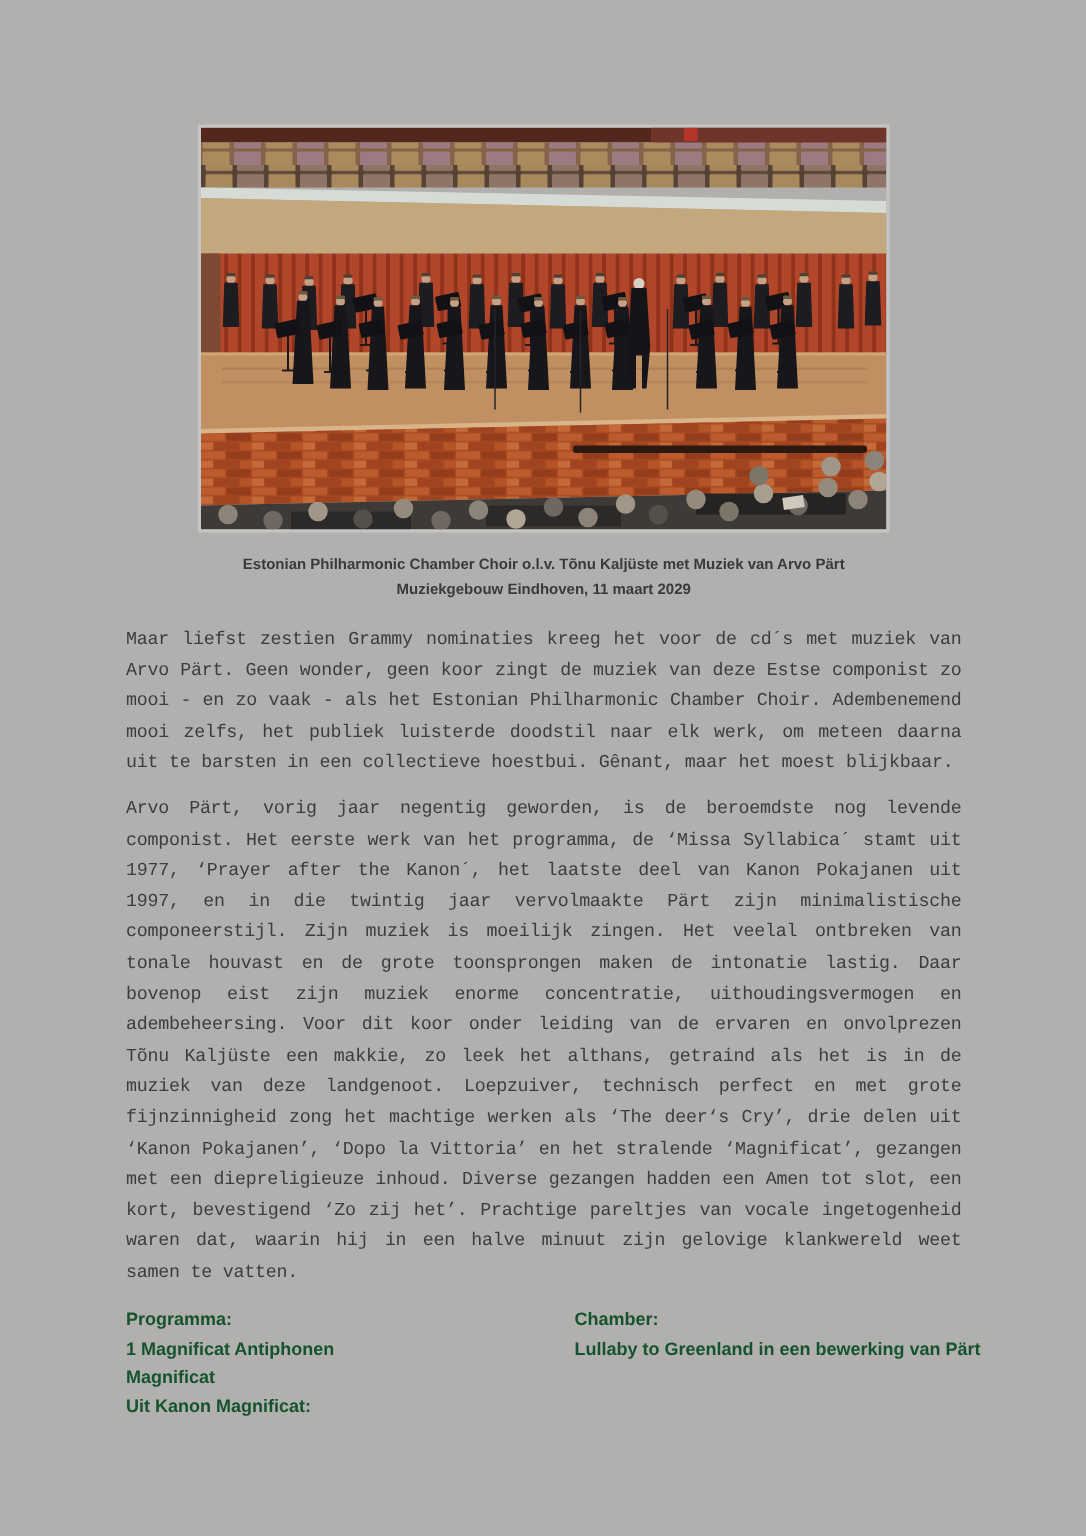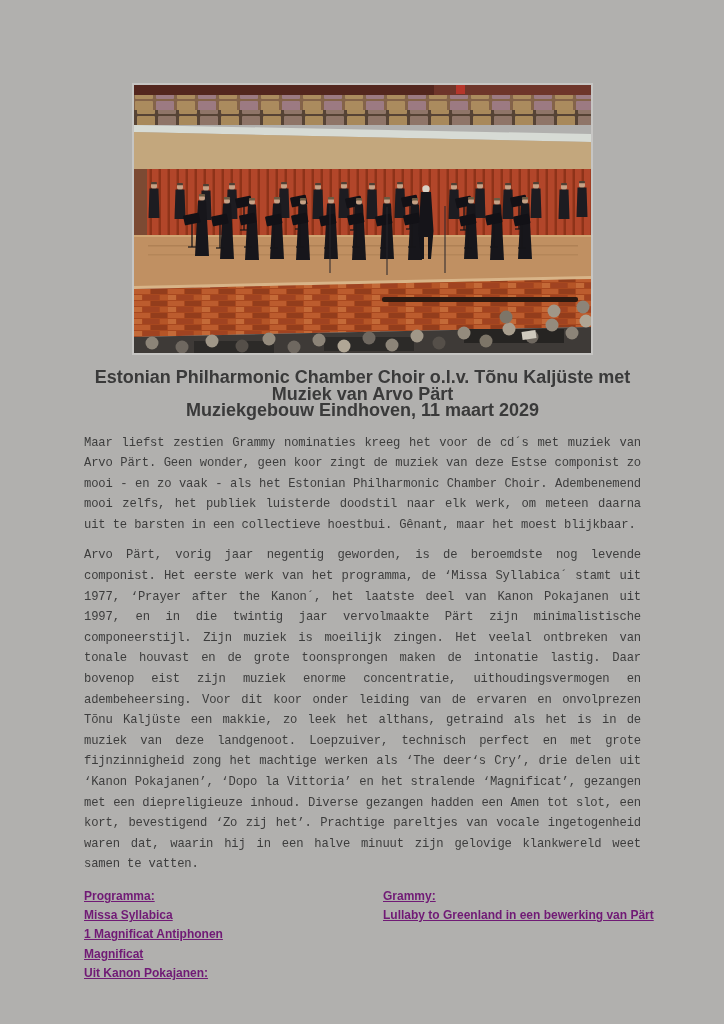--- a/index.html
+++ b/index.html
@@ -9,42 +9,41 @@
     font-family:"Liberation Sans", sans-serif;
     color:#3d3d3d;
     overflow:hidden;
   }
   .page{box-sizing:border-box;width:724px;height:1024px;padding:83px 83px 0 84px;}
   figure.photo-wrap{margin:0 auto;width:457px;height:268px;border:2px solid #c6c5c3;overflow:hidden;}
   .caption{
     margin:14px 0 0 0;
     text-align:center;
     font-weight:bold;
-    font-size:18px;
+    font-size:10px;
     line-height:16.5px;
     color:#3a3a3a;
   }
   .body-par{
     margin:14px 0 0 0;
     text-align:justify;
     font-size:12.2px;
     letter-spacing:-0.15px;
     line-height:20.6px;
     font-family:Liberation Mono, monospace;
   }
   .body-par + .body-par{margin-top:10px;}
   .byline{margin:14px 0 0 0;font-size:12.2px;line-height:20px;}
   .cols{
     display:flex;
     margin-top:12px;
     font-weight:bold;
     font-size:12px;
     line-height:19.2px;
-    color:#701a75;
-    text-decoration:underline;
+    color:#14532d;
   }
   .col-left{width:299px;flex:none;}
   .col-right{flex:1;}
   .pl{white-space:nowrap;}
 </style>
 </head>
 <body>
 
 <div class="page">
 
@@ -208,24 +207,23 @@
   <p class="caption"><span>Estonian Philharmonic Chamber Choir o.l.v. Tõnu Kaljüste met Muziek van Arvo Pärt</span><br><span>Muziekgebouw Eindhoven, 11 maart 2029</span></p>
 
   <p class="body-par">Maar liefst zestien Grammy nominaties kreeg het voor de cd´s met muziek van Arvo Pärt. Geen wonder, geen koor zingt de muziek van deze Estse componist zo mooi - en zo vaak - als het Estonian Philharmonic Chamber Choir. Adembenemend mooi zelfs, het publiek luisterde doodstil naar elk werk, om meteen daarna uit te barsten in een collectieve hoestbui. Gênant, maar het moest blijkbaar.</p>
 
   <p class="body-par">Arvo Pärt, vorig jaar negentig geworden, is de beroemdste nog levende componist. Het eerste werk van het programma, de ‘Missa Syllabica´ stamt uit 1977, ‘Prayer after the Kanon´, het laatste deel van Kanon Pokajanen uit 1997, en in die twintig jaar vervolmaakte Pärt zijn minimalistische componeerstijl. Zijn muziek is moeilijk zingen. Het veelal ontbreken van tonale houvast en de grote toonsprongen maken de intonatie lastig. Daar bovenop eist zijn muziek enorme concentratie, uithoudingsvermogen en adembeheersing. Voor dit koor onder leiding van de ervaren en onvolprezen Tõnu Kaljüste een makkie, zo leek het althans, getraind als het is in de muziek van deze landgenoot. Loepzuiver, technisch perfect en met grote fijnzinnigheid zong het machtige werken als ‘The deer‘s Cry’, drie delen uit ‘Kanon Pokajanen’, ‘Dopo la Vittoria’ en het stralende ‘Magnificat’, gezangen met een diepreligieuze inhoud. Diverse gezangen hadden een Amen tot slot, een kort, bevestigend ‘Zo zij het’. Prachtige pareltjes van vocale ingetogenheid waren dat, waarin hij in een halve minuut zijn gelovige klankwereld weet samen te vatten.</p>
 
 
   <div class="cols">
     <div class="col-left">
       <div class="pl">Programma:</div>
-      <div class="pl">Missa Syllabica</div>
       <div class="pl">1 Magnificat Antiphonen</div>
       <div class="pl">Magnificat</div>
-      <div class="pl">Uit Kanon Pokajanen:</div>
+      <div class="pl">Uit Kanon Magnificat:</div>
     </div>
     <div class="col-right">
-      <div class="pl">Grammy:</div>
+      <div class="pl">Chamber:</div>
       <div class="pl">Lullaby to Greenland in een bewerking van Pärt</div>
     </div>
   </div>
 
 </div>
 
 </body></html>

